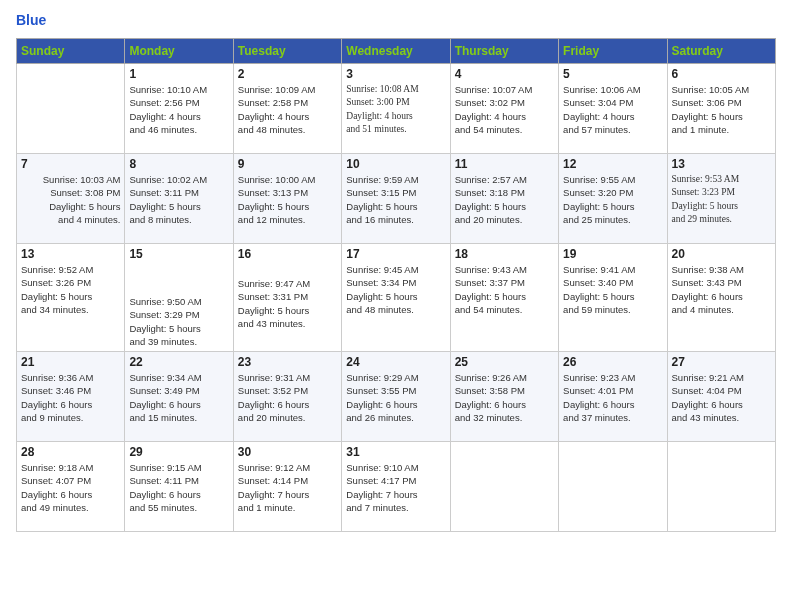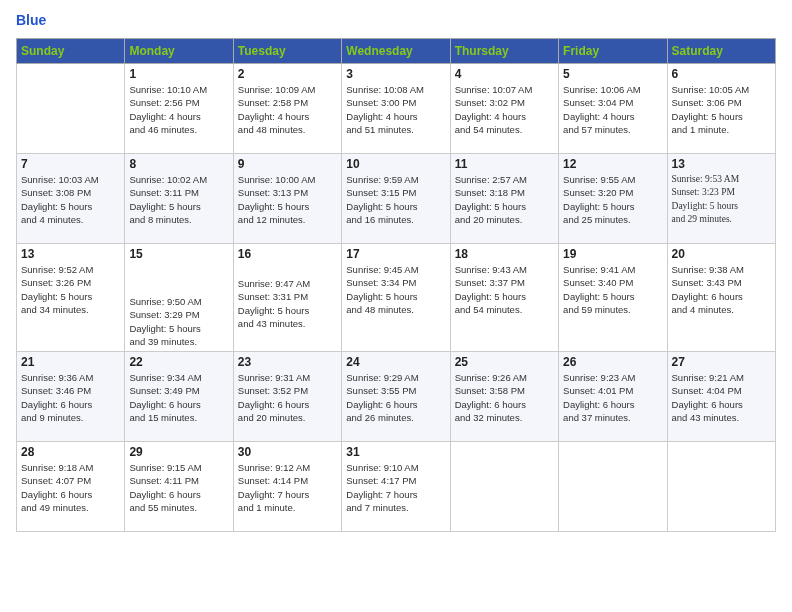--- a/index.html
+++ b/index.html
@@ -116,21 +116,21 @@
         </td>
         <td>
           <span class="day-number">2</span>
           <div class="day-info" style="white-space: pre-line;">Sunrise: 10:09 AM
 Sunset: 2:58 PM
 Daylight: 4 hours
 and 48 minutes.</div>
         </td>
         <td>
           <span class="day-number">3</span>
-          <div class="day-info" style="white-space: pre-line;">Sunrise: 10:08 AM
+          <div class="day-info" style="white-space: pre-line; font-family: Liberation Serif, serif;">Sunrise: 10:08 AM
 Sunset: 3:00 PM
 Daylight: 4 hours
 and 51 minutes.</div>
         </td>
         <td>
           <span class="day-number">4</span>
           <div class="day-info" style="white-space: pre-line;">Sunrise: 10:07 AM
 Sunset: 3:02 PM
 Daylight: 4 hours
 and 54 minutes.</div>
@@ -146,21 +146,21 @@
           <span class="day-number">6</span>
           <div class="day-info" style="white-space: pre-line;">Sunrise: 10:05 AM
 Sunset: 3:06 PM
 Daylight: 5 hours
 and 1 minute.</div>
         </td>
       </tr>
       <tr>
         <td>
           <span class="day-number">7</span>
-          <div class="day-info" style="white-space: pre-line;">Sunrise: 10:03 AM
+          <div class="day-info" style="white-space: pre-line; text-align: right;">Sunrise: 10:03 AM
 Sunset: 3:08 PM
 Daylight: 5 hours
 and 4 minutes.</div>
         </td>
         <td>
           <span class="day-number">8</span>
           <div class="day-info" style="white-space: pre-line;">Sunrise: 10:02 AM
 Sunset: 3:11 PM
 Daylight: 5 hours
 and 8 minutes.</div>

